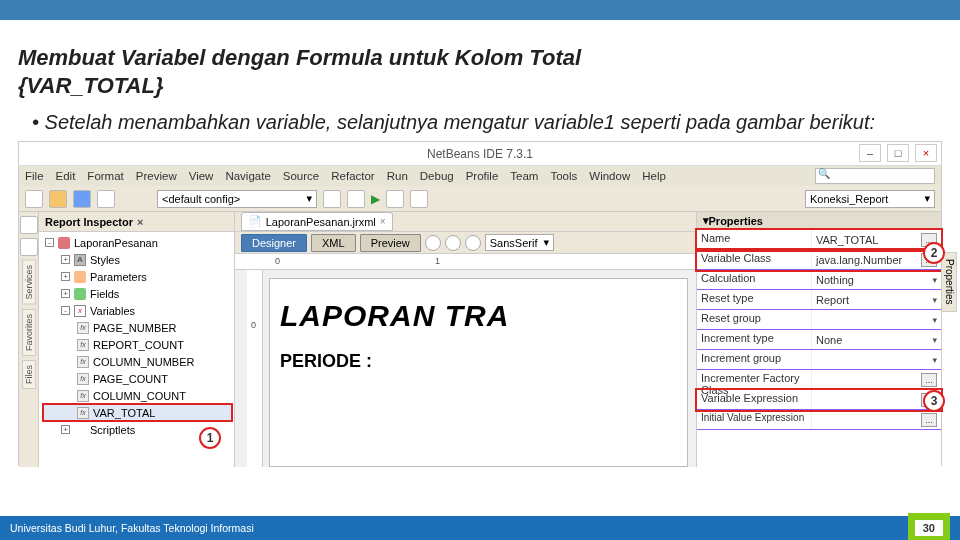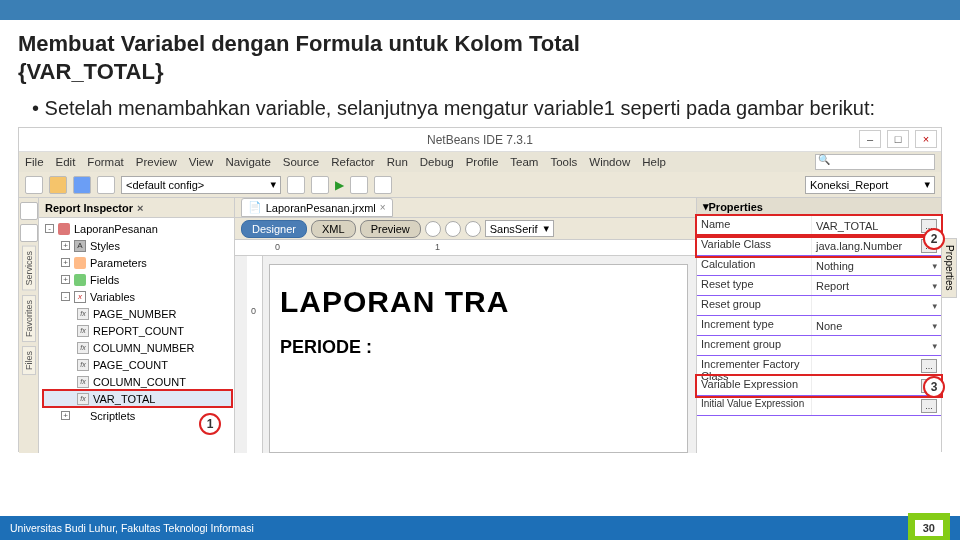--- a/index.html
+++ b/index.html
@@ -1,36 +1,36 @@
 <!DOCTYPE html>
 <html><head>
 <meta charset="utf-8">
 <style>
   * { box-sizing: border-box; margin: 0; padding: 0; }
   html, body { width: 960px; height: 540px; font-family: Arial, sans-serif; background: #fff; overflow: hidden; }
   .topbar { height: 20px; background: #3b7fb5; }
-  .slide { padding: 10px 18px 0 18px; }
+  .slide { padding: 24px 18px 0 18px; font-style: italic; }
   .title { font-size: 22px; font-weight: bold; color: #222; line-height: 1.25; }
   .bullet { font-size: 20px; color: #222; margin-top: 10px; padding-left: 14px; line-height: 1.3; }
   .bullet::before { content: "• "; }
   .ide-wrap { margin: 6px 18px 0 18px; border: 1px solid #ccc; height: 325px; position: relative; background: #f0e9d6; }
   .ide-titlebar { height: 24px; background: #fff; border-bottom: 1px solid #ddd; display: flex; align-items: center; position: relative; }
   .ide-titlebar .center { position: absolute; left: 50%; transform: translateX(-50%); font-size: 12px; color: #555; }
   .winbtns { position: absolute; right: 4px; top: 2px; display: flex; gap: 6px; }
   .winbtn { width: 22px; height: 18px; border: 1px solid #ccc; background: #fff; font-size: 11px; line-height: 16px; text-align: center; color: #444; }
   .winbtn.close { color: #b00; }
   .menubar { height: 20px; background: #e8e4d6; display: flex; align-items: center; padding: 0 6px; gap: 12px; font-size: 11.5px; color: #333; }
   .menubar .spacer { flex: 1; }
   .searchbox { width: 120px; height: 16px; border: 1px solid #bbb; background: #fff; padding-left: 16px; position: relative; }
   .searchbox::before { content: "🔍"; position: absolute; left: 2px; top: -1px; font-size: 10px; }
   .toolbar { height: 26px; background: #ece7d8; display: flex; align-items: center; padding: 0 6px; gap: 6px; border-bottom: 1px solid #ccc; }
   .tbicon { width: 18px; height: 18px; border: 1px solid #bbb; background: #fff; border-radius: 2px; }
   .tbicon.folder { background: #f5c46b; }
   .tbicon.save { background: #6b9ef5; }
-  .configsel { width: 160px; height: 18px; border: 1px solid #aaa; background: #fff; font-size: 11px; padding: 1px 4px; display: flex; align-items: center; justify-content: space-between; }
+  .configsel { width: 160px; height: 18px; border: 1px solid #aaa; background: #fff; font-size: 11px; padding: 1px 4px; display: flex; align-items: center; justify-content: space-between; margin-left: 36px; }
   .run-icon { color: #2a9a2a; font-size: 12px; }
   .koneksi { width: 130px; height: 18px; border: 1px solid #aaa; background: #fff; font-size: 11px; padding: 1px 4px; display: flex; align-items: center; justify-content: space-between; }
   .mainrow { display: flex; height: 255px; }
   .leftgutter { width: 20px; background: #ece7d8; border-right: 1px solid #ccc; display: flex; flex-direction: column; align-items: center; padding-top: 4px; gap: 4px; font-size: 9px; color: #555; }
   .leftgutter .vtab { writing-mode: vertical-rl; transform: rotate(180deg); padding: 4px 1px; border: 1px solid #ccc; background: #f5f1e4; }
   .inspector { width: 196px; background: #fff; border-right: 1px solid #ccc; font-size: 11px; position: relative; }
   .panel-tab { height: 20px; background: #ece7d8; display: flex; align-items: center; padding: 0 6px; font-weight: bold; border-bottom: 1px solid #ccc; }
   .panel-tab .x { margin-left: 4px; color: #555; cursor: pointer; }
   .tree { padding: 2px 2px 2px 4px; }
   .treeitem { display: flex; align-items: center; gap: 4px; height: 17px; padding-left: 2px; }
@@ -44,31 +44,31 @@
   .treeicon.fields { background: #7c7; border-radius: 2px; }
   .treeicon.var { background: #fff; border: 1px solid #888; font-style: italic; font-size: 8px; line-height: 10px; text-align: center; color: #c33; }
   .treeicon.fx { background: #eee; border: 1px solid #aaa; font-size: 7px; line-height: 10px; text-align: center; font-style: italic; color: #555; }
   .vartotal { outline: 2px solid #d22; outline-offset: -1px; background: #e0e8f5; }
   .circle { position: absolute; width: 22px; height: 22px; border: 2px solid #d22; border-radius: 50%; background: #fff; font-size: 12px; font-weight: bold; color: #333; display: flex; align-items: center; justify-content: center; z-index: 5; }
   .center-area { flex: 1; display: flex; flex-direction: column; background: #f5f1e4; }
   .doctab-row { height: 20px; background: #ece7d8; display: flex; align-items: center; padding: 0 6px; gap: 4px; font-size: 11px; border-bottom: 1px solid #ccc; }
   .doctab { padding: 2px 6px; border: 1px solid #bbb; background: #fff; border-radius: 3px 3px 0 0; display: flex; align-items: center; gap: 4px; }
   .doctab .x { color: #888; font-size: 10px; cursor: pointer; }
   .modetabs { height: 22px; display: flex; align-items: center; gap: 4px; padding: 2px 6px; background: #ece7d8; border-bottom: 1px solid #ccc; font-size: 11px; }
-  .modebutton { padding: 2px 10px; border: 1px solid #888; background: #d8d2c0; border-radius: 8px; }
+  .modebutton { padding: 2px 10px; border: 1px solid #888; background: #d8d2c0; border-radius: 1px; }
   .modebutton.active { background: #4a7db5; color: #fff; border-color: #3a6da5; }
   .zoomicon { width: 16px; height: 16px; border: 1px solid #aaa; border-radius: 8px; background: #fff; }
   .fontsel { border: 1px solid #aaa; background: #fff; padding: 1px 4px; font-size: 11px; display: flex; align-items: center; gap: 6px; }
   .ruler { height: 16px; background: #fff; border-bottom: 1px solid #ccc; position: relative; font-size: 9px; color: #555; }
   .ruler span { position: absolute; top: 2px; }
   .canvas { flex: 1; background: #f0f0f0; padding: 8px 8px 0 34px; position: relative; }
   .vruler { position: absolute; left: 12px; top: 0; bottom: 0; width: 16px; background: #fff; border-right: 1px solid #ccc; font-size: 9px; color: #555; }
   .vruler span { position: absolute; left: 4px; }
   .page { background: #fff; border: 1px solid #bbb; padding: 20px 10px 10px 10px; height: 100%; }
-  .laporan { font-size: 30px; font-weight: 900; letter-spacing: 1px; }
+  .laporan { font-size: 30px; font-weight: 900; letter-spacing: 1px; font-style: italic; }
   .periode { font-size: 18px; font-weight: 900; margin-top: 18px; }
   .rightpanel { width: 245px; background: #fff; border-left: 1px solid #ccc; font-size: 11px; position: relative; }
   .propheader { height: 20px; background: #4a7db5; color: #fff; display: flex; align-items: center; padding: 0 6px; justify-content: space-between; font-weight: bold; }
   .propsection { height: 18px; background: #e2ddcf; border-bottom: 1px solid #ccc; display: flex; align-items: center; padding: 0 6px; font-weight: bold; }
   .proprow { display: flex; height: 20px; border-bottom: 1px solid #8b5cf6; }
   .proprow .k { width: 115px; padding: 2px 4px; border-right: 1px solid #eee; color: #333; }
   .proprow .v { flex: 1; padding: 2px 4px; display: flex; align-items: center; justify-content: space-between; color: #333; }
   .proprow .v .btn { width: 16px; height: 14px; border: 1px solid #999; background: #eee; font-size: 9px; line-height: 12px; text-align: center; }
   .proprow .v .dd { font-size: 9px; color: #555; }
   .redbox1 { outline: 2px solid #d22; }

